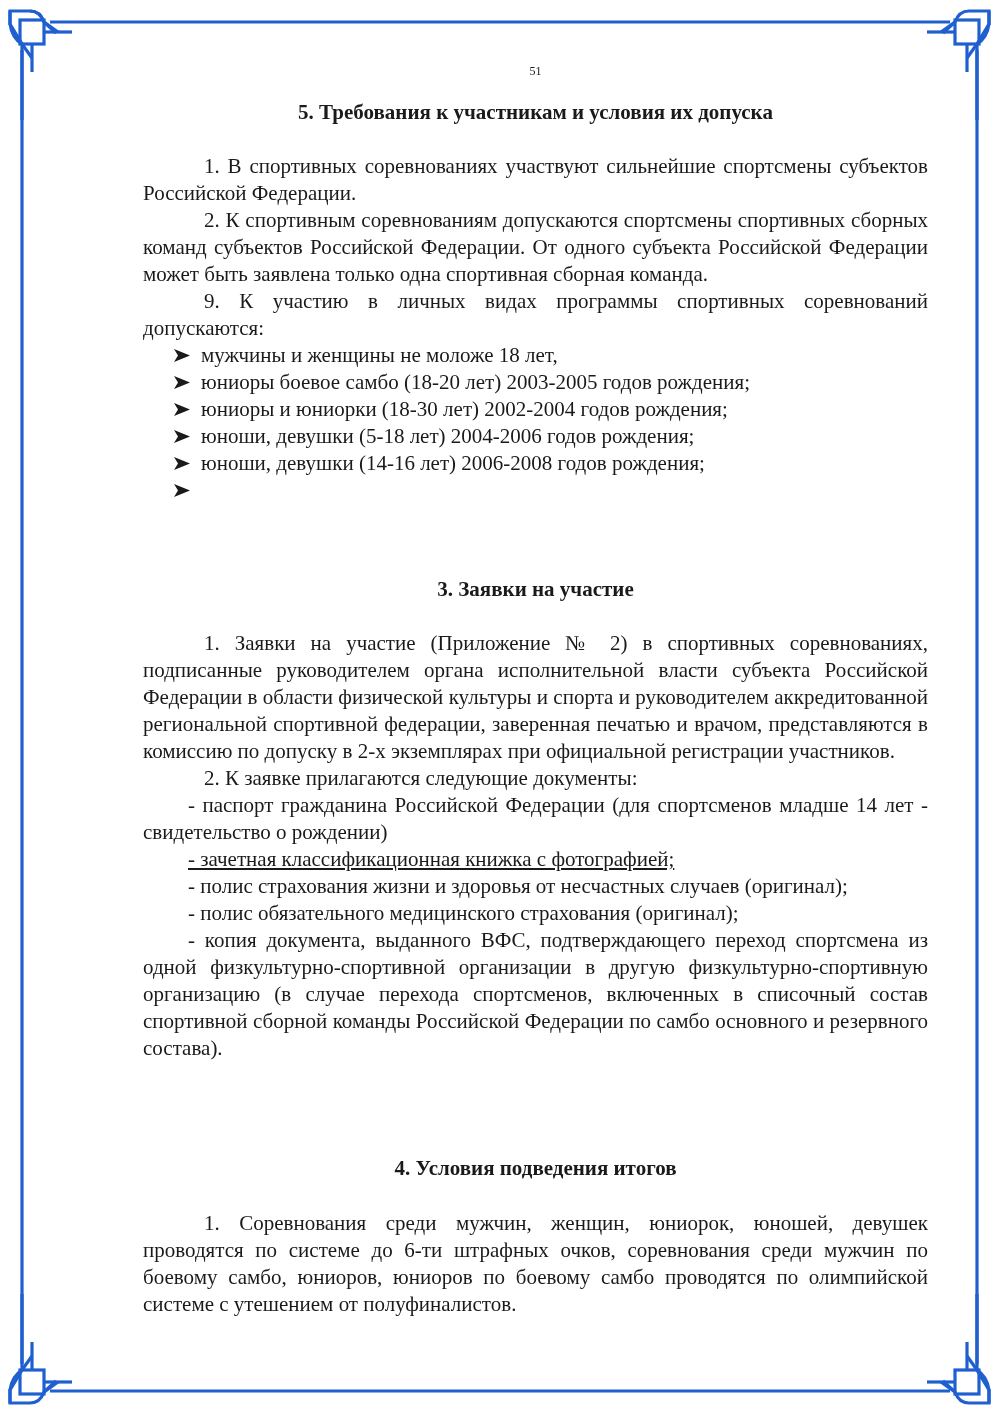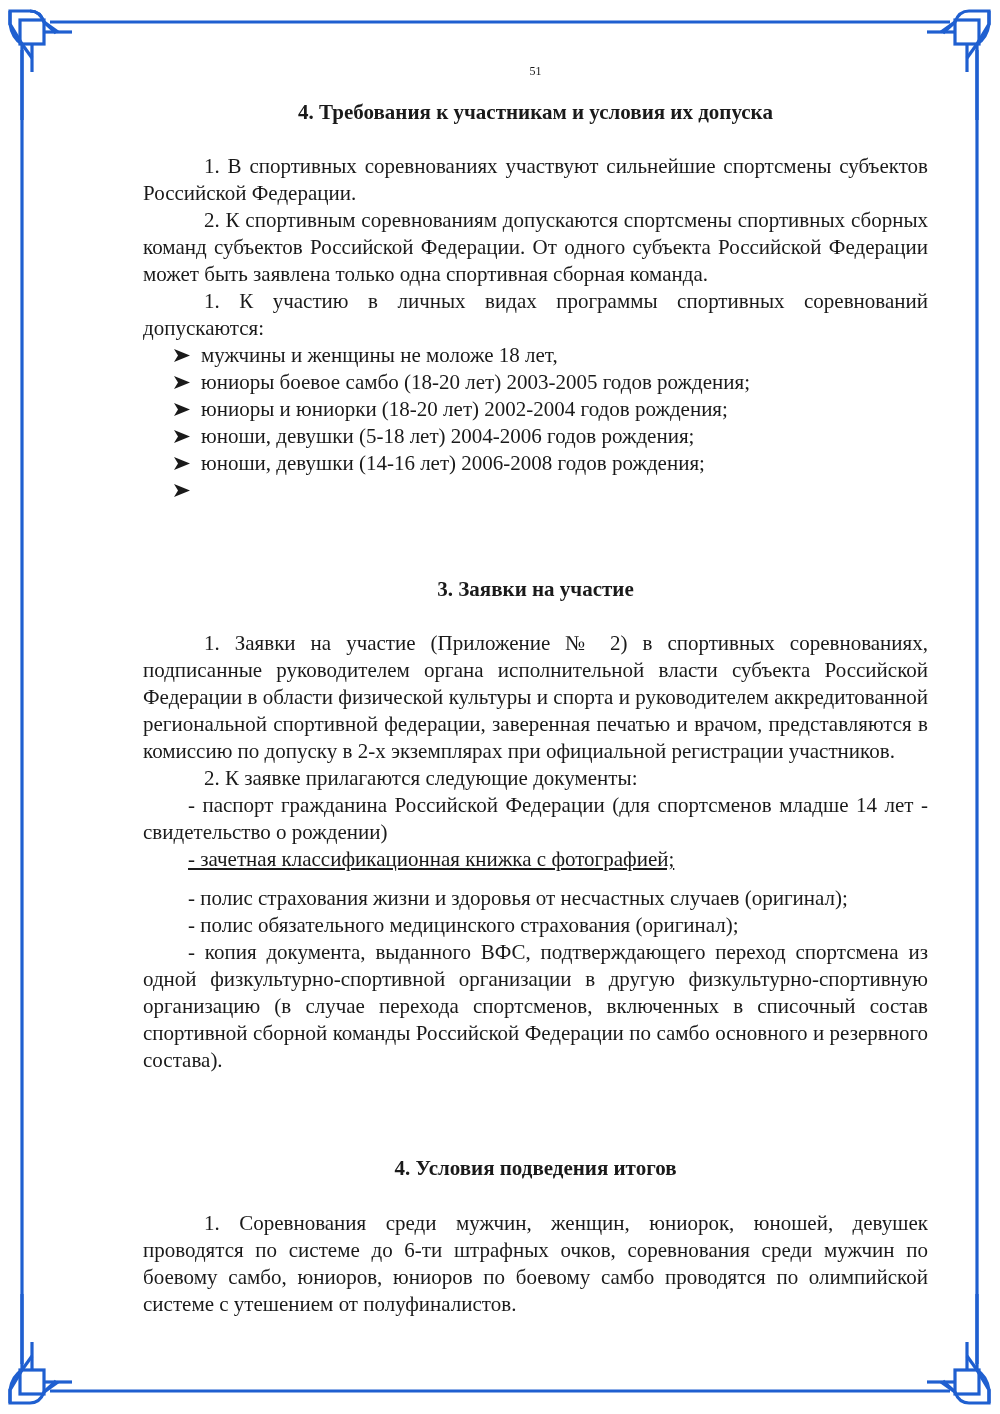--- a/index.html
+++ b/index.html
@@ -71,44 +71,44 @@
       <path d="M23 44 L33 58"></path>
       <path d="M45 22 L59 32"></path>
     </g>
   </g>
 </svg>
 
 <div class="page">
 
   <div class="page-number">51</div>
 
-  <div class="heading" style="top:99px;">4.  Требования к участникам и условия их допуска</div>
+  <div class="heading" style="top:99px;">5.  Требования к участникам и условия их допуска</div>
 
   <div class="block" style="top:153px;">
     <p class="para last">1. В спортивных соревнованиях участвуют сильнейшие спортсмены субъектов Российской Федерации.</p>
     <p class="para last">2. К спортивным соревнованиям допускаются спортсмены спортивных сборных команд субъектов Российской Федерации. От одного субъекта Российской Федерации может быть заявлена только одна спортивная сборная команда.</p>
-    <p class="para last">1. К участию в личных видах программы спортивных соревнований допускаются:</p>
+    <p class="para last">9. К участию в личных видах программы спортивных соревнований допускаются:</p>
     <ul class="bullets">
       <li>
         <svg class="arrow" viewBox="0 0 18 15">
             <path d="M1 1 L17 7.5 L1 14 L5 7.5 Z" fill="#1a1a1a"></path>
           </svg>
         <span>мужчины и женщины не моложе 18 лет,</span>
       </li>
       <li>
         <svg class="arrow" viewBox="0 0 18 15">
             <path d="M1 1 L17 7.5 L1 14 L5 7.5 Z" fill="#1a1a1a"></path>
           </svg>
         <span>юниоры боевое самбо (18-20 лет) 2003-2005 годов рождения;</span>
       </li>
       <li>
         <svg class="arrow" viewBox="0 0 18 15">
             <path d="M1 1 L17 7.5 L1 14 L5 7.5 Z" fill="#1a1a1a"></path>
           </svg>
-        <span>юниоры и юниорки (18-20 лет) 2002-2004 годов рождения;</span>
+        <span>юниоры и юниорки (18-30 лет) 2002-2004 годов рождения;</span>
       </li>
       <li>
         <svg class="arrow" viewBox="0 0 18 15">
             <path d="M1 1 L17 7.5 L1 14 L5 7.5 Z" fill="#1a1a1a"></path>
           </svg>
         <span>юноши, девушки (5-18 лет) 2004-2006 годов рождения;</span>
       </li>
       <li>
         <svg class="arrow" viewBox="0 0 18 15">
             <path d="M1 1 L17 7.5 L1 14 L5 7.5 Z" fill="#1a1a1a"></path>
@@ -123,21 +123,21 @@
     </ul>
   </div>
 
   <div class="heading" style="top:576px;font-family:Liberation Serif, serif;">3.  Заявки на участие</div>
 
   <div class="block" style="top:630px;">
     <p class="para last">1. Заявки на участие (Приложение № 2) в спортивных соревнованиях, подписанные руководителем органа исполнительной власти субъекта Российской Федерации в области физической культуры и спорта и руководителем аккредитованной региональной спортивной федерации, заверенная печатью и врачом, представляются в комиссию по допуску в 2-х экземплярах при официальной регистрации участников.</p>
     <p class="para last">2. К заявке прилагаются следующие документы:</p>
     <p class="dash-item" style="text-align-last:left;">- паспорт гражданина Российской Федерации (для спортсменов младше 14 лет - свидетельство о рождении)</p>
     <p class="dash-item" style="text-align-last:left;text-decoration:underline;">-   зачетная классификационная книжка с фотографией;</p>
-    <p class="dash-item" style="text-align-last:left;margin-top:12px;">-  полис страхования жизни и здоровья от несчастных случаев (оригинал);</p>
+    <p class="dash-item" style="text-align-last:left;">-  полис страхования жизни и здоровья от несчастных случаев (оригинал);</p>
     <p class="dash-item" style="text-align-last:left;">-   полис обязательного медицинского страхования (оригинал);</p>
     <p class="dash-item" style="text-align-last:left;">-  копия документа, выданного ВФС, подтверждающего переход спортсмена из одной физкультурно-спортивной организации в другую физкультурно-спортивную организацию (в случае перехода спортсменов, включенных в списочный состав спортивной сборной команды Российской Федерации по самбо основного и резервного состава).</p>
   </div>
 
   <div class="heading" style="top:1155px;font-family:Liberation Serif, serif;">4.  Условия подведения итогов</div>
 
   <div class="block" style="top:1210px;">
     <p class="para last">1.  Соревнования среди мужчин, женщин, юниорок, юношей, девушек проводятся по системе до 6-ти штрафных очков, соревнования среди мужчин по боевому самбо, юниоров, юниоров по боевому самбо проводятся по олимпийской системе с утешением от полуфиналистов.</p>
   </div>
 

